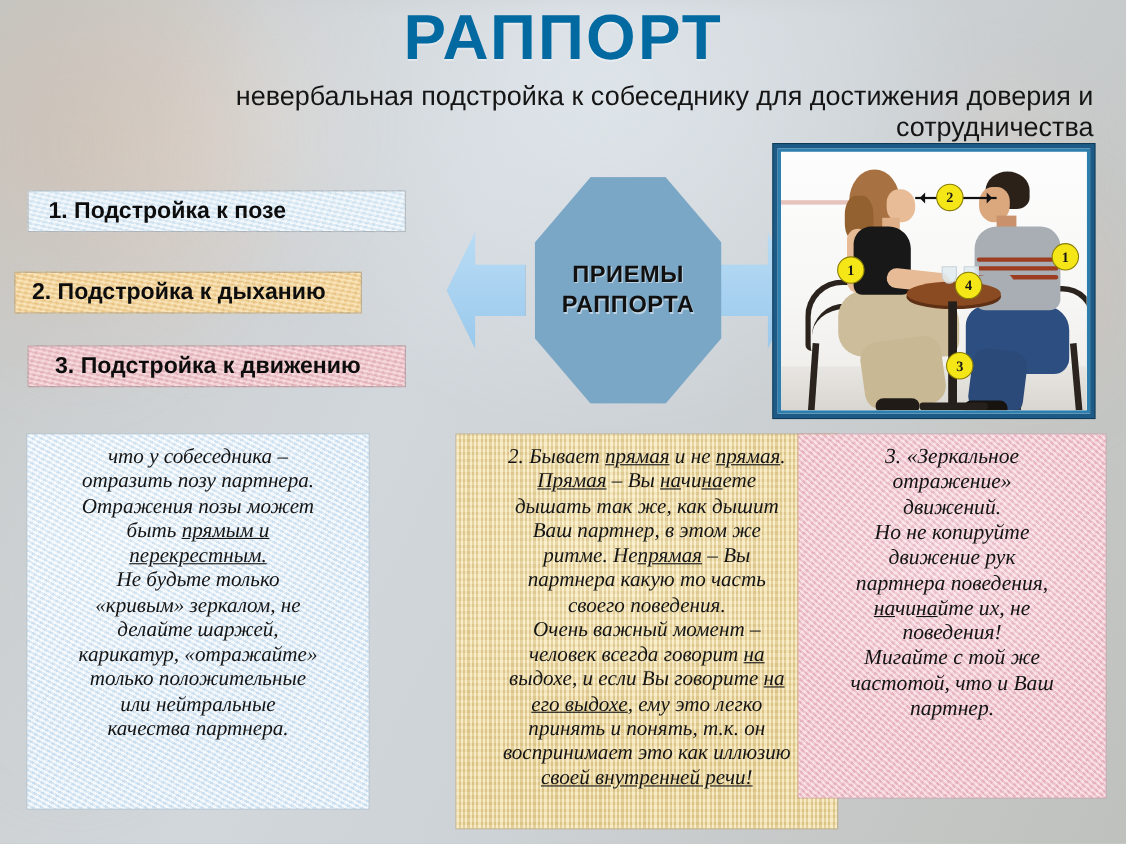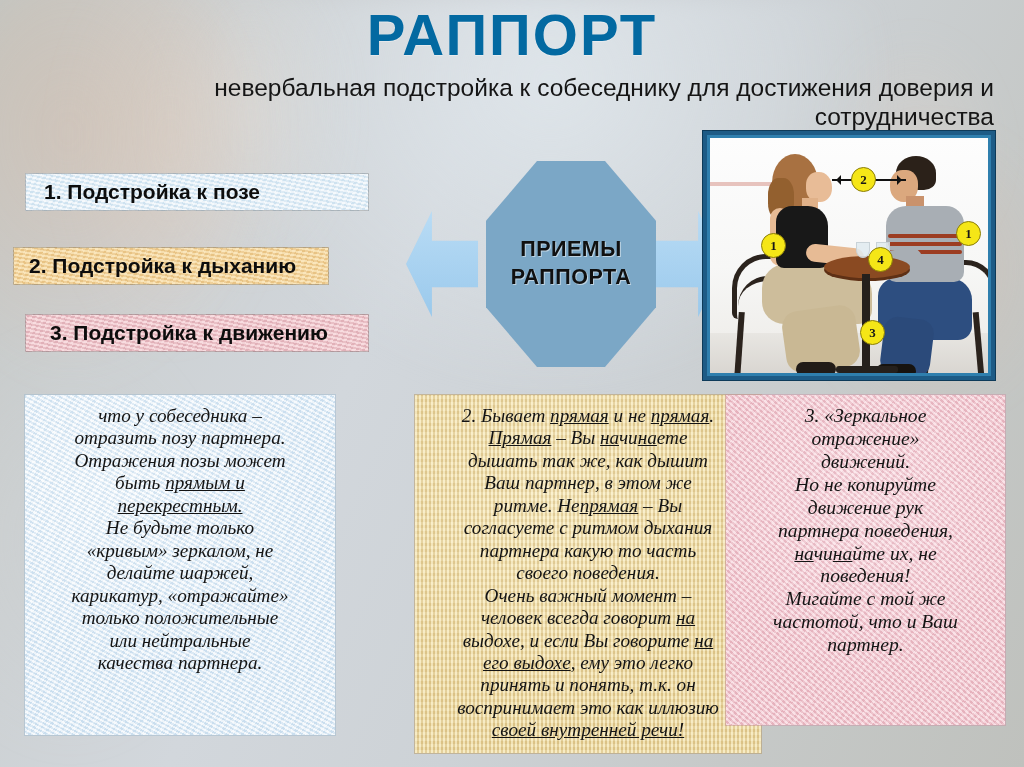--- a/index.html
+++ b/index.html
@@ -370,21 +370,20 @@
       <p>только положительные</p>
       <p>или нейтральные</p>
       <p>качества партнера.</p>
     </div>
   <div class="panel p2" id="panel-1">
       <p>2. Бывает <u>прямая</u> и не <u>прямая</u>.</p>
       <p><u>Прямая</u> – Вы <u>на</u>чи<u>на</u>ете</p>
       <p>дышать так же, как дышит</p>
       <p>Ваш партнер, в этом же</p>
       <p>ритме. Не<u>прямая</u> – Вы</p>
-      <p>согласуете с ритмом дыхания</p>
       <p>партнера какую то часть</p>
       <p>своего поведения.</p>
       <p>Очень важный момент –</p>
       <p>человек всегда говорит <u>на</u></p>
       <p>выдохе, и если Вы говорите <u>на</u></p>
       <p><u>его выдохе</u>, ему это легко</p>
       <p>принять и понять, т.к. он</p>
       <p>воспринимает это как иллюзию</p>
       <p><u>своей внутренней речи!</u></p>
     </div>

